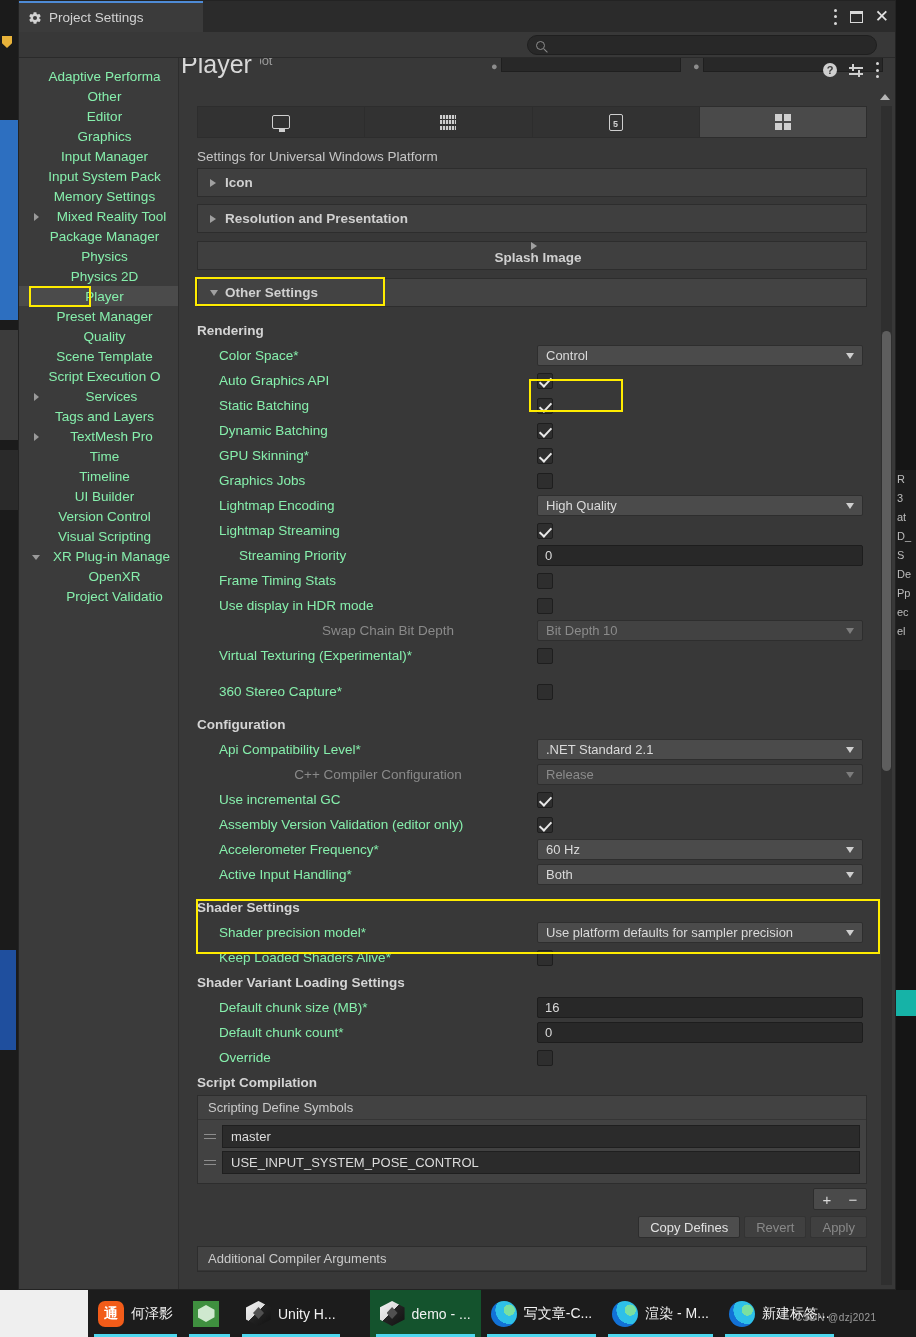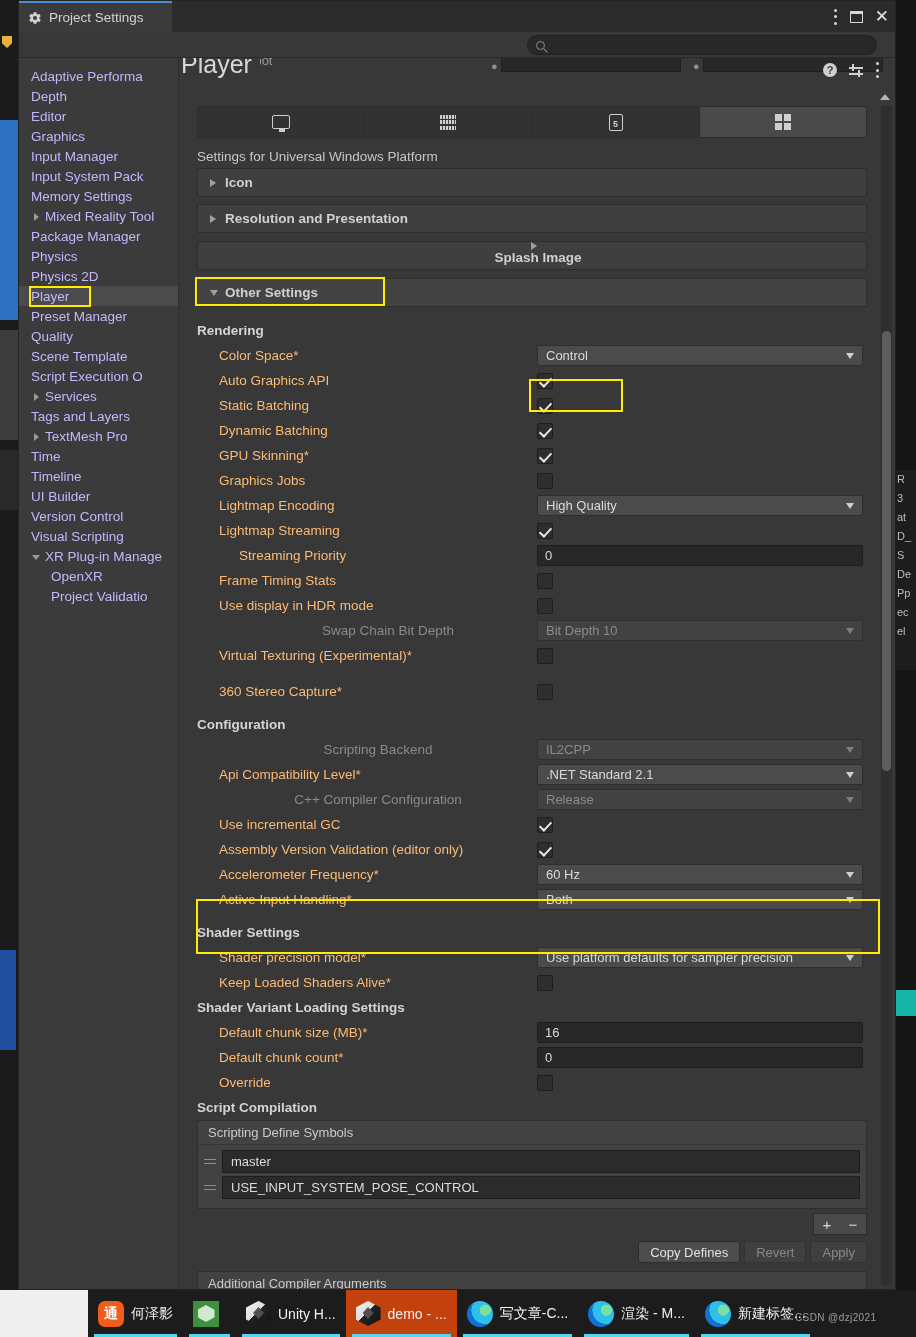--- a/index.html
+++ b/index.html
@@ -28,21 +28,21 @@
   .bg-right-glyphs div{ white-space:nowrap; overflow:hidden; }
 
   
   .window {
     position:absolute; left:18px; top:0; width:878px; height:1290px;
     background:#383838; border:1px solid #232323;
   }
   
   .titlebar { position:relative; height:31px; background:#2b2b2b; }
   .tab-active {
-    position:absolute; left:0; top:0; width:153px; height:31px;
+    position:absolute; left:0; top:0; width:184px; height:31px;
     background:#3b3b3b; border-top:2px solid #4e8bd6;
     display:flex; align-items:center; gap:7px; padding-left:9px;
   }
   .tab-title { font-size:13.5px; color:#d2d2d2; white-space:nowrap; }
   .gear-ico { width:14px; height:14px; flex:0 0 auto; }
   .win-ctrls { position:absolute; right:6px; top:0; height:31px; display:flex; align-items:center; gap:12px; }
   .wc { color:#d8d8d8; cursor:pointer; display:flex; align-items:center; justify-content:center; }
   .kebab-v { width:4px; height:16px; display:flex; flex-direction:column; justify-content:space-between; align-items:center; }
   .kebab-v i { width:3px; height:3px; background:#d8d8d8; border-radius:50%; display:block; }
   .sq-ico { width:13px; height:12px; border:1.6px solid #d8d8d8; border-top-width:3.5px; }
@@ -59,21 +59,21 @@
   .mag::after { content:""; position:absolute; right:-4px; bottom:-3px; width:5px; height:1.4px;
                 background:#8d8d8d; transform:rotate(45deg); }
   .searchbox input { flex:1; background:transparent; border:none; outline:none;
                      color:#c9c9c9; font-size:11px; font-family:"Liberation Sans",sans-serif; }
 
   
   .body { position:absolute; left:0; top:57px; right:0; bottom:0; display:flex; }
   .sidebar { width:160px; background:#3b3b3b; border-right:1px solid #2d2d2d;
              overflow:hidden; padding-top:8px; position:relative; }
   .side-item { height:20px; display:flex; align-items:center; padding-left:12px; position:relative;
-               font-size:13.5px; color:#c4b5fd; white-space:nowrap; cursor:pointer; }
+               font-size:13.5px; color:#86efac; white-space:nowrap; cursor:pointer;justify-content:center; }
   .side-item.indent { padding-left:32px; }
   .side-item.has-arrow::before {
     content:""; position:absolute; left:15px; top:7px;
     border-left:5px solid #9a9a9a; border-top:4px solid transparent; border-bottom:4px solid transparent;
   }
   .side-item.expanded::before {
     border-left:4px solid transparent; border-right:4px solid transparent;
     border-top:5px solid #9a9a9a; border-bottom:none; left:13px; top:9px;
   }
   .side-item.has-arrow { padding-left:26px; }
@@ -127,21 +127,21 @@
   .fold-arrow { width:0; height:0; margin-right:9px;
                 border-left:6px solid #a0a0a0; border-top:4.5px solid transparent; border-bottom:4.5px solid transparent; }
   .fold-arrow.open { border-left:4.5px solid transparent; border-right:4.5px solid transparent;
                      border-top:6px solid #a0a0a0; border-bottom:none; margin-right:7px; }
   .fold-label { font-size:13.5px; color:#d0d0d0; font-weight:bold; }
 
   
   .panel { position:absolute; left:18px; right:28px; top:260px; bottom:0; }
   .group-hdr { font-size:13.5px; color:#d4d4d4; font-weight:bold; height:25px; line-height:25px; }
   .row { height:25px; display:flex; align-items:center; position:relative; }
-  .lbl { font-size:13.5px; color:#fdba74; padding-left:22px; width:340px; white-space:nowrap; }
+  .lbl { font-size:13.5px; color:#86efac; padding-left:22px; width:340px; white-space:nowrap; }
   .lbl.sub { padding-left:42px; }
   .lbl.dim { color:#8a8a8a;text-align:center; }
   .ctl { position:absolute; left:340px; right:4px; }
 
   .chk { width:16px; height:16px; background:#2e2e2e; border:1px solid #1e1e1e; border-radius:2px;
          position:relative; cursor:pointer; }
   .chk.on::after { content:""; position:absolute; left:4px; top:1px; width:5px; height:10px;
                    border:solid #e8e8e8; border-width:0 2.2px 2.2px 0; transform:rotate(43deg); }
 
   .dd { height:21px; background:#4b4b4b; border:1px solid #2e2e2e; border-radius:2px;
@@ -180,21 +180,21 @@
   .scroll-thumb { position:absolute; left:1px; top:225px; width:9px; height:440px;
                   background:#5e5e5e; border-radius:5px; cursor:pointer; }
   .scroll-up, .scroll-dn { position:absolute; right:5px; width:0; height:0; }
   .scroll-up { top:36px; border-left:5px solid transparent; border-right:5px solid transparent; border-bottom:6px solid #b5b5b5; }
 
   
   .taskbar { position:absolute; left:0; bottom:0; width:916px; height:47px; background:#1c1c1c; display:flex; }
   .tb-left { width:88px; height:47px; background:#efefef; }
   .tb-item { position:relative; height:47px; display:flex; align-items:center; gap:7px;
              padding:0 10px; cursor:pointer; }
-  .tb-item.act { background:#c2410c; }
+  .tb-item.act { background:#14532d;margin-left:24px; }
   .tb-label { font-size:14px; color:#f2f2f2; white-space:nowrap; }
   .tb-under { position:absolute; left:6px; right:6px; bottom:0; height:3px; background:#4fd8ef; }
   .ico-wechat { width:26px; height:26px; border-radius:7px; background:#f25c19;
                 display:flex; align-items:center; justify-content:center; }
   .ico-wechat b { color:#fff; font-size:14px; font-family:"Liberation Sans",sans-serif; }
   .ico-green { width:26px; height:26px; background:#3f8f3f; display:flex; align-items:center; justify-content:center; }
   .ico-green i { width:17px; height:17px; background:#cfe8cf;
                  clip-path: polygon(50% 0,100% 28%,100% 72%,50% 100%,0 72%,0 28%); }
   .ico-unity { width:25px; height:25px; position:relative; }
   .ico-unity i { position:absolute; inset:0;
@@ -268,21 +268,21 @@
       </div>
     </div>
 
     <div class="body">
 
       <div class="sidebar">
         <div class="side-item">
             <span>Adaptive Performa</span>
           </div>
         <div class="side-item">
-            <span>Depth</span>
+            <span>Other</span>
           </div>
         <div class="side-item">
             <span>Editor</span>
           </div>
         <div class="side-item">
             <span>Graphics</span>
           </div>
         <div class="side-item">
             <span>Input Manager</span>
           </div>
@@ -526,29 +526,20 @@
             <span class="lbl">360 Stereo Capture*</span>
             <div class="ctl">
                 <div class="chk"></div>
               </div>
           </div>
 
           <div style="height:8px;"></div>
 
           <div class="group-hdr">Configuration</div>
 
-          <div class="row">
-            <span class="lbl dim">Scripting Backend</span>
-            <div class="ctl">
-                <div class="dd dim">
-              <span>IL2CPP</span>
-              <span class="cv"></span>
-            </div>
-              </div>
-          </div>
           <div class="row">
             <span class="lbl">Api Compatibility Level*</span>
             <div class="ctl">
                 <div class="dd">
               <span>.NET Standard 2.1</span>
               <span class="cv"></span>
             </div>
               </div>
           </div>
           <div class="row">

